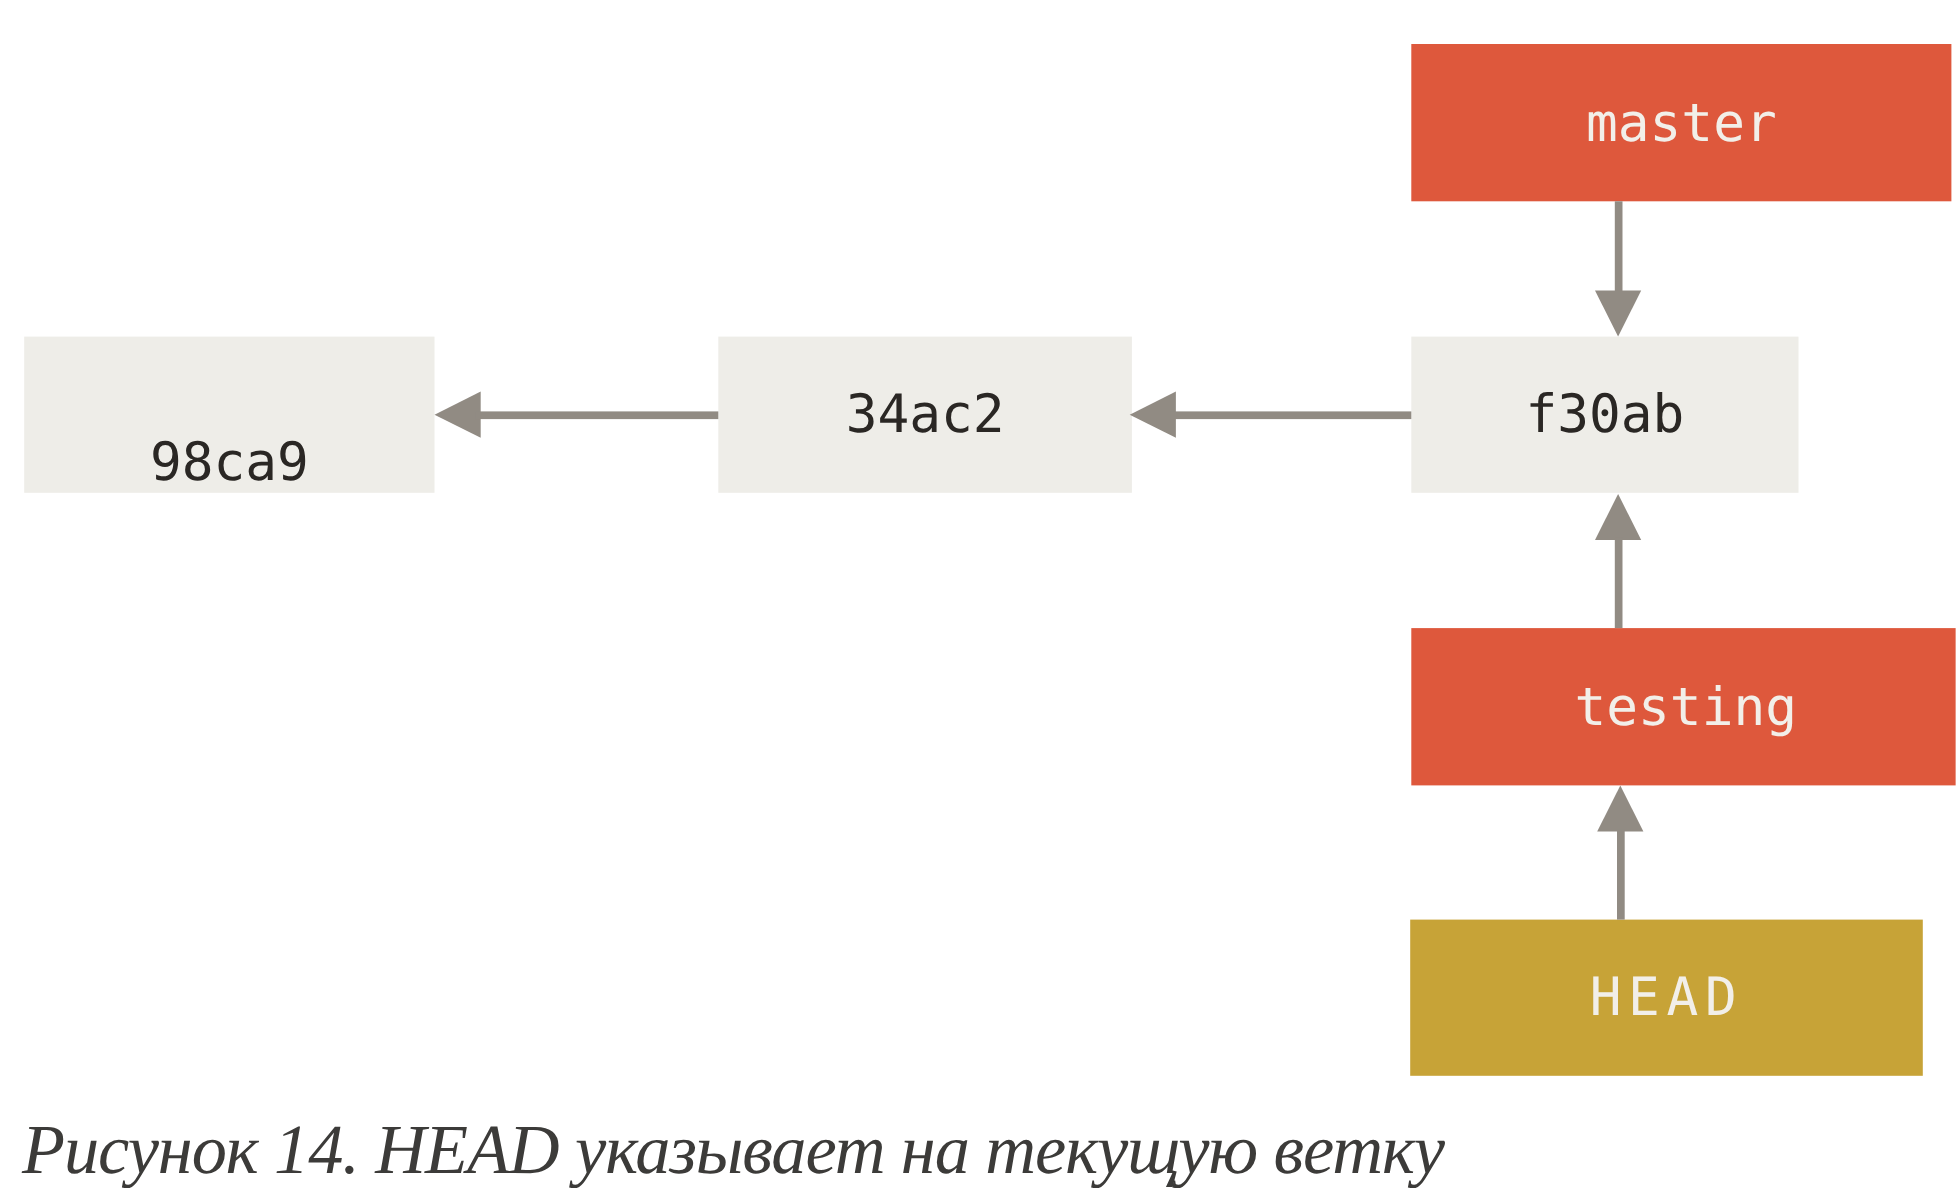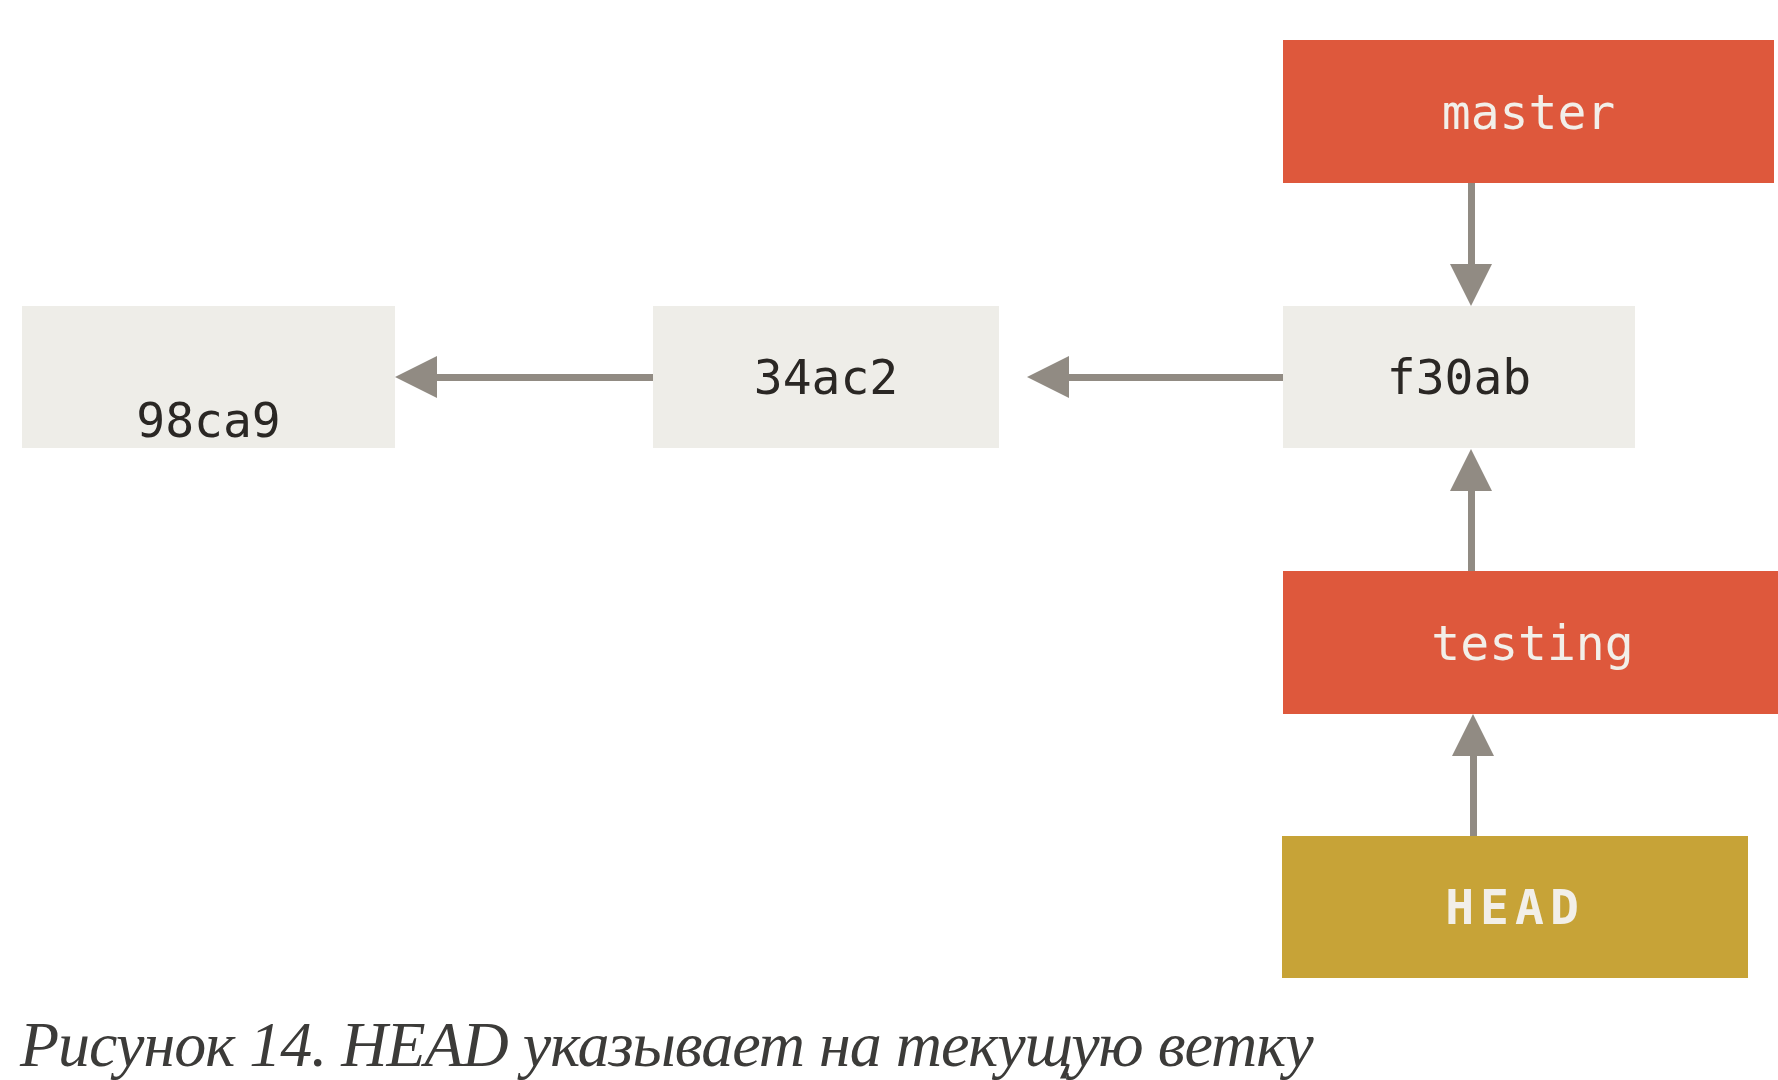--- a/index.html
+++ b/index.html
@@ -23,21 +23,20 @@
     color: var(--commit-text, #2A2724);
   }
   .box.branch {
     background: var(--branch-box, #DE583C);
     color: var(--branch-text, #F2EFE9);
   }
   .box.head {
     background: var(--head-box, #C7A337);
     color: var(--branch-text, #F2EFE9);
     letter-spacing: 6px;
-    font-weight: bold;
   }
   .arrow-line {
     position: absolute;
     background: var(--arrow, #918B83);
   }
   .arrow-head {
     position: absolute;
     width: 0;
     height: 0;
   }
@@ -70,21 +69,21 @@
 </style>
 </head>
 <body>
 
 <div class="canvas">
 
   <div class="box commit" style="left:22px; top:306px; width:373px; height:142px;align-items:flex-end;">
     <span>98ca9</span>
   </div>
 
-  <div class="box commit" style="left:653px; top:306px; width:346px; height:142px;">
+  <div class="box commit" style="left:653px; top:306px; width:376px; height:142px;">
     <span>34ac2</span>
   </div>
 
   <div class="box commit" style="left:1283px; top:306px; width:352px; height:142px;">
     <span>f30ab</span>
   </div>
 
   <div class="box branch" style="left:1283px; top:40px; width:491px; height:143px;">
     <span>master</span>
   </div>

